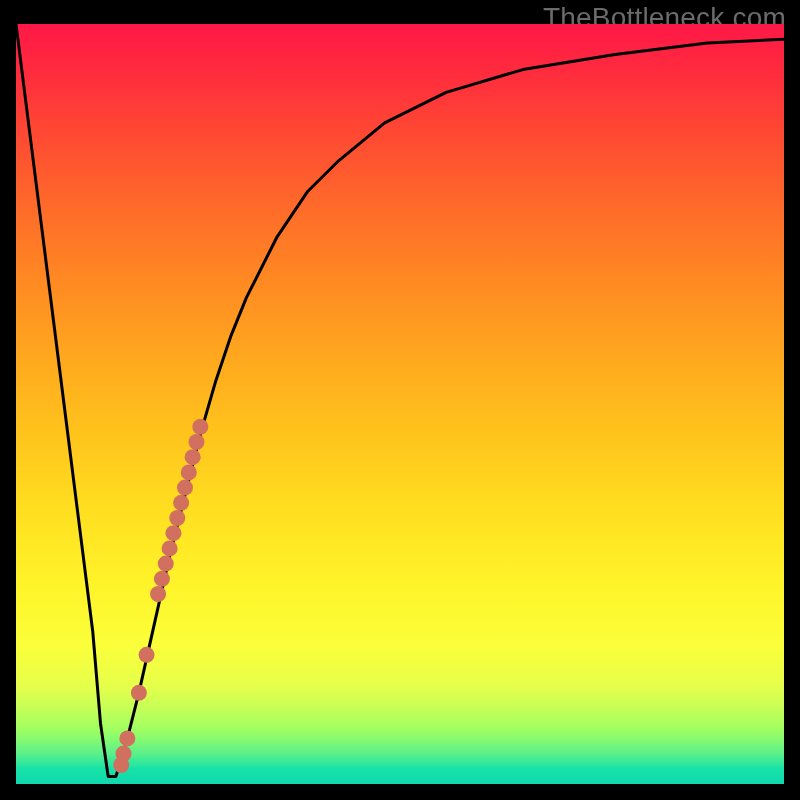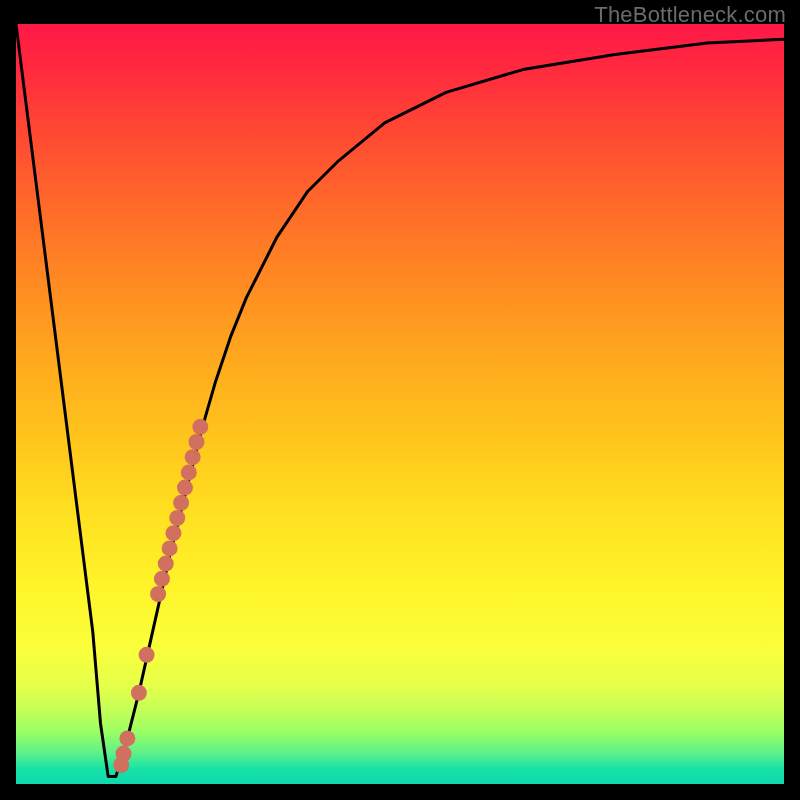--- a/index.html
+++ b/index.html
@@ -42,21 +42,21 @@
       #5cf08a 96%,
       #17e3a8 98%,
       #0fd8ae 100%
     );
   }
   .watermark {
     position: absolute;
     top: 2px;
     right: 14px;
     color: #6b6b6b;
-    font-size: 22px;
+    font-size: 28px;
     font-weight: 500;
     letter-spacing: 0.2px;
     user-select: none;
   }
   svg.curve {
     position: absolute;
     left: 0;
     top: 0;
     width: 768px;
     height: 760px;

